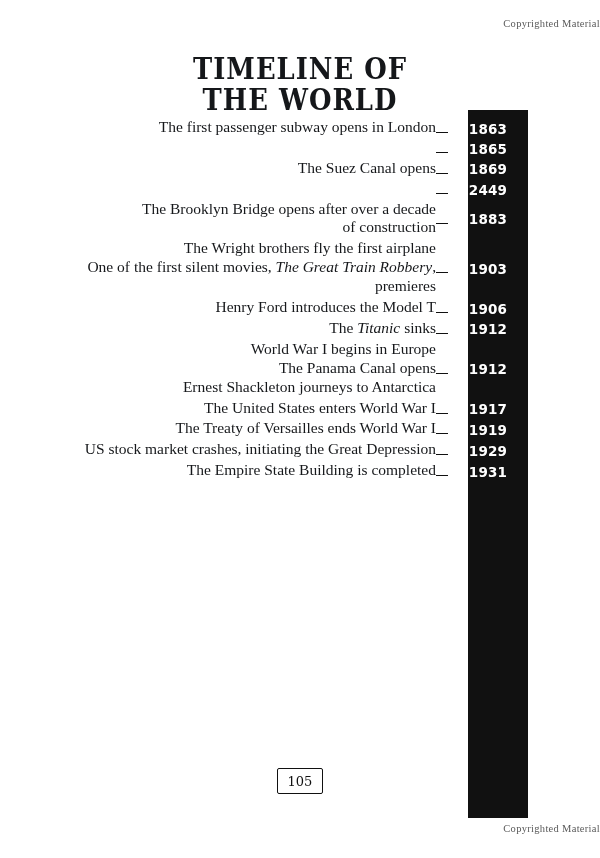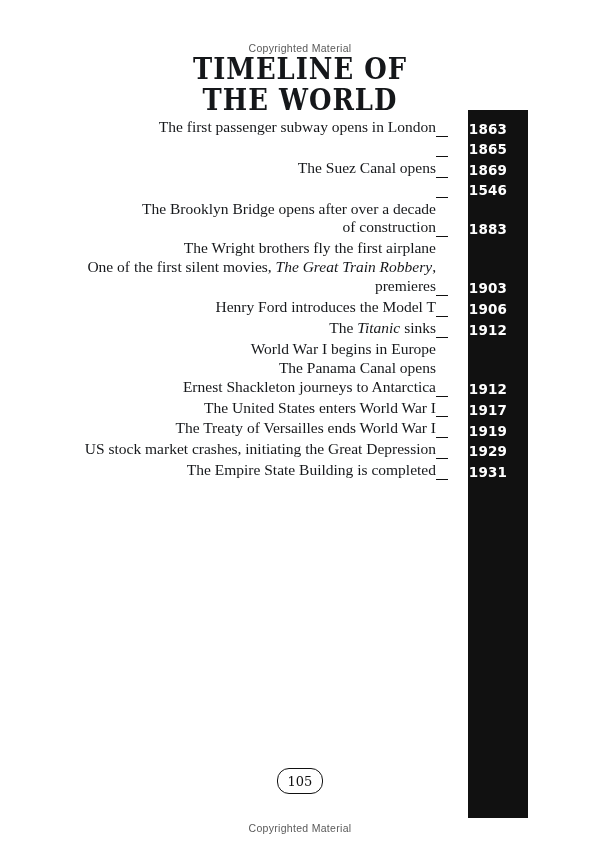--- a/index.html
+++ b/index.html
@@ -16,26 +16,25 @@
     overflow: hidden;
   }
   .page {
     position: absolute;
     inset: 0;
   }
   .copyright {
     position: absolute;
     left: 0;
     width: 100%;
-    text-align: center;
-    font-family: Liberation Sans, sans-serif;
+    text-align: right;
+    font-family: Liberation Serif, serif;
     font-size: 10.5px;
     letter-spacing: 0.3px;
     color: #5a5a5a;
-    margin-top: 24px;
   }
   .copyright.top { top: 18px; }
   .copyright.bottom { bottom: 24px; }
 
   .title-block {
     position: absolute;
     top: 54px;
     left: 0;
     width: 100%;
     text-align: center;
@@ -65,21 +64,21 @@
 
   .timeline {
     position: absolute;
     left: 30px;
     top: 118px;
     width: 498px;
   }
   .row {
     position: relative;
     display: flex;
-    align-items: flex-end;
+    align-items: center;
     justify-content: flex-end;
     margin-bottom: 2px;
   }
   .events {
     flex: 1 1 auto;
     text-align: right;
     padding-right: 0;
     font-size: 15.5px;
     line-height: 1.22;
     color: #16181b;
@@ -112,21 +111,21 @@
   }
 
   .page-number {
     position: absolute;
     left: 50%;
     transform: translateX(-50%);
     top: 768px;
     width: 44px;
     height: 24px;
     border: 1.3px solid #111111;
-    border-radius: 12px;
+    border-radius: 2px;
     display: flex;
     align-items: center;
     justify-content: center;
     font-family: "DejaVu Serif", serif;
     font-size: 13px;
     color: #111111;
     background: #ffffff;
   }
 </style>
 </head>
@@ -157,21 +156,21 @@
       </div>
       <div class="row">
         <div class="events">
           <span class="evt">The Suez Canal opens</span>
         </div>
         <div class="dash"></div>
         <div class="year">1869</div>
       </div>
       <div class="row">
         <div class="dash"></div>
-        <div class="year">1546</div>
+        <div class="year">2449</div>
       </div>
       <div class="row">
         <div class="events">
           <span class="evt">The Brooklyn Bridge opens after over a decade
 of construction</span>
         </div>
         <div class="dash"></div>
         <div class="year">1883</div>
       </div>
       <div class="row">

